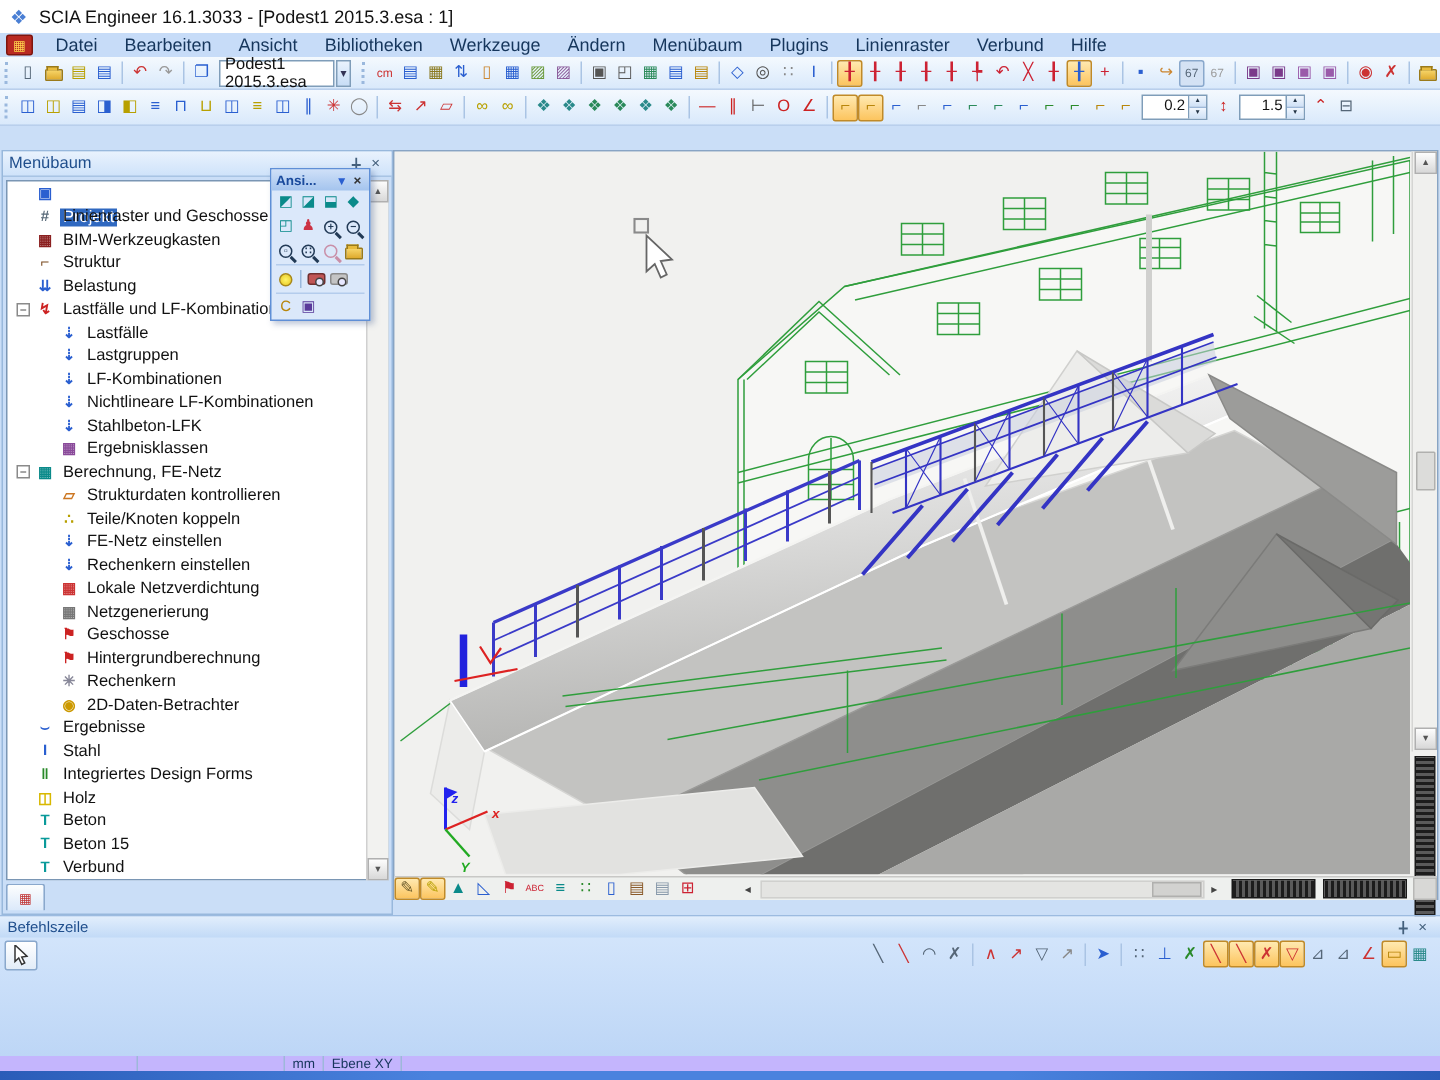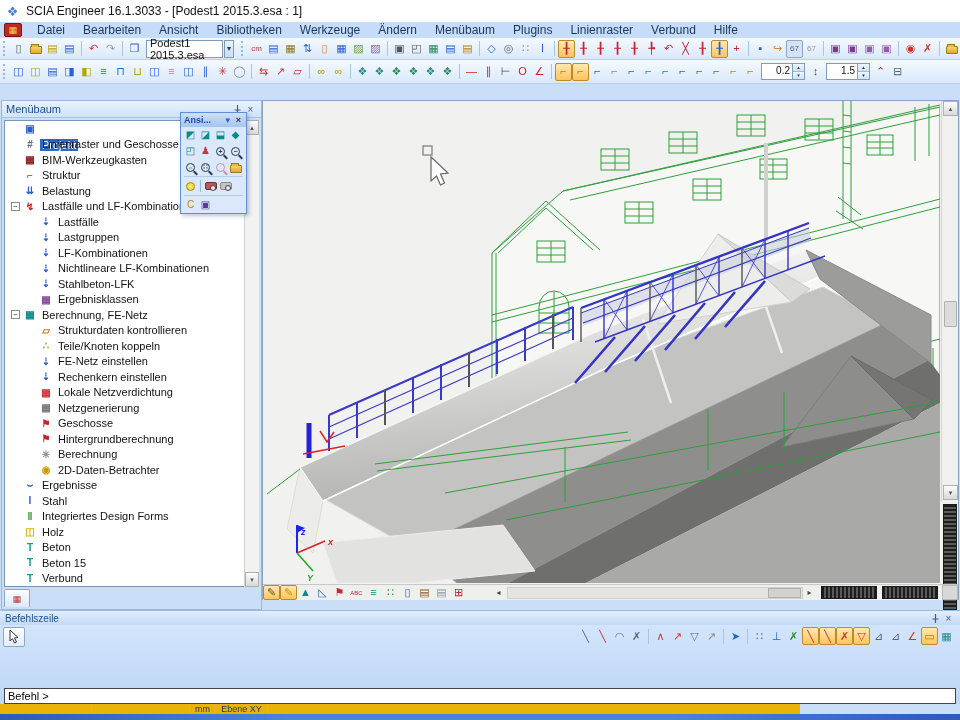--- a/index.html
+++ b/index.html
@@ -126,21 +126,21 @@
   .chead { height:14px; background:linear-gradient(#e2eefc,#c2daf7); display:flex; align-items:center;
     padding:0 5px; font-size:10px; color:#1f4e8c; }
   .chead .sp { flex:1; }
   .ctools { position:absolute; left:0; top:16px; width:960px; height:20px; display:flex; align-items:center; }
   .cursorbtn { width:22px; height:20px; margin-left:3px; background:linear-gradient(#fff,#e2ecf8);
     border:1px solid #8aa8cc; border-radius:2px; display:flex; align-items:center; justify-content:center; }
   .snapbar { position:absolute; right:5px; top:0; display:flex; align-items:center; }
   .cmdinput { position:absolute; left:4px; top:77px; width:952px; height:16px; border:1px solid #444;
     background:#fff; font-family:"Liberation Sans",sans-serif; font-size:11px; color:#000; padding:0 3px; }
   
-  .statusbar { position:absolute; left:0; top:704px; width:800px; height:10px; background:#eab308;
+  .statusbar { position:absolute; left:0; top:704px; width:960px; height:10px; background:#c4b5fd;
     display:flex; font-size:9px; color:#16365c; align-items:center; }
   .scell { height:10px; border-right:1px solid #9db8d9; display:flex; align-items:center; justify-content:center; }
   .bottomstrip { position:absolute; left:0; top:714px; width:960px; height:6px;
     background:linear-gradient(90deg,#2a5cb8,#4a82de 30%,#4a82de 70%,#2a5cb8); }
   svg text { font-family:"Liberation Sans",sans-serif; }
 </style>
 </head>
 <body>
 
 <div id="app">
@@ -604,21 +604,21 @@
           <span class="tlabel">Geschosse</span>
         </div>
         <div class="trow" style="padding-left: 22px;">
           <span class="expsp"></span>
           <span class="ticon" style="color: rgb(204, 34, 34);">⚑</span>
           <span class="tlabel">Hintergrundberechnung</span>
         </div>
         <div class="trow" style="padding-left: 22px;">
           <span class="expsp"></span>
           <span class="ticon" style="color: rgb(136, 136, 153);">✳</span>
-          <span class="tlabel">Berechnung</span>
+          <span class="tlabel">Rechenkern</span>
         </div>
         <div class="trow" style="padding-left: 22px;">
           <span class="expsp"></span>
           <span class="ticon" style="color: rgb(204, 153, 0);">◉</span>
           <span class="tlabel">2D-Daten-Betrachter</span>
         </div>
         <div class="trow" style="padding-left: 6px;">
           <span class="expsp"></span>
           <span class="ticon" style="color: rgb(42, 95, 208);">⌣</span>
           <span class="tlabel">Ergebnisse</span>
@@ -1024,21 +1024,20 @@
             <span class="gly" style="color: rgb(204, 51, 51);">∠</span>
           </div>
           <div class="tbi act">
             <span class="gly" style="color: rgb(184, 134, 11);">▭</span>
           </div>
           <div class="tbi">
             <span class="gly" style="color: rgb(42, 138, 138);">▦</span>
           </div>
         </div>
     </div>
-    <input class="cmdinput" value="Befehl &gt;" style="">
   </div>
 
   <div class="statusbar">
     <span class="scell" style="width:92px;"></span>
     <span class="scell" style="width:98px;"></span>
     <span class="scell" style="width:26px;">mm</span>
     <span class="scell" style="width:52px;">Ebene XY</span>
   </div>
   <div class="bottomstrip"></div>
 

